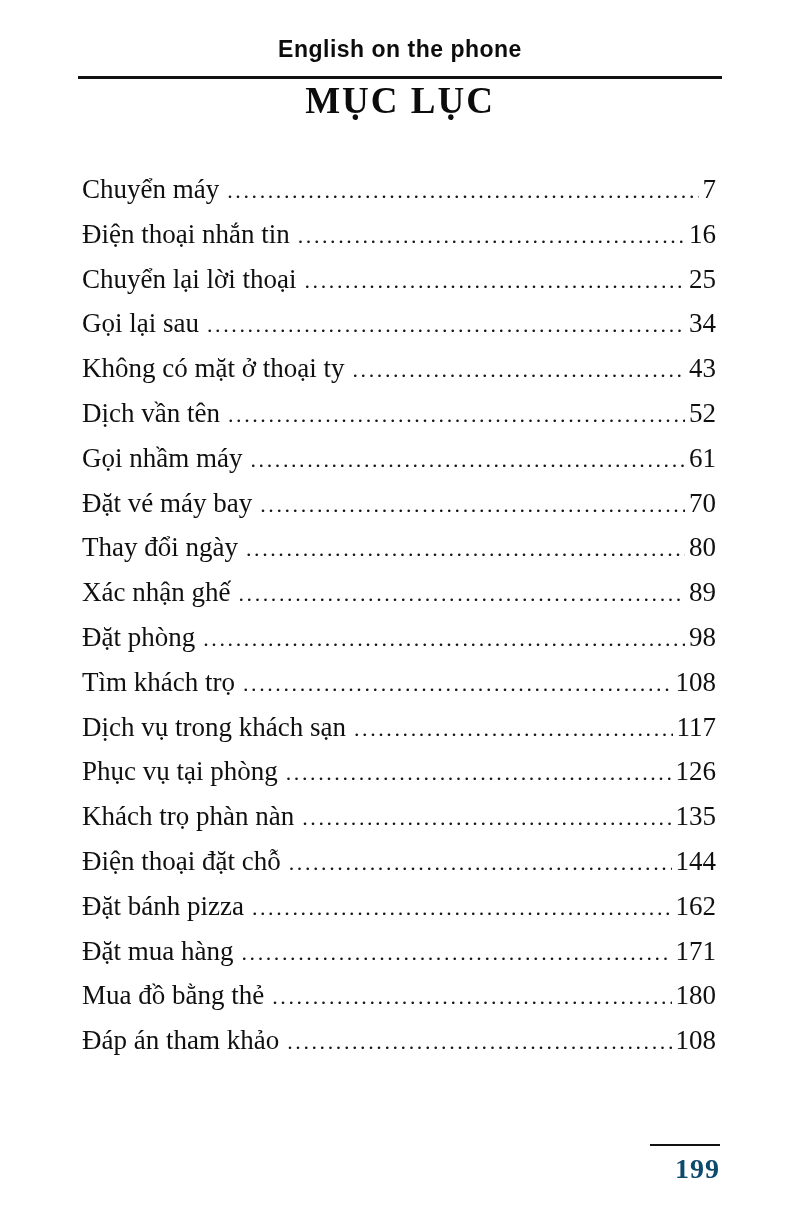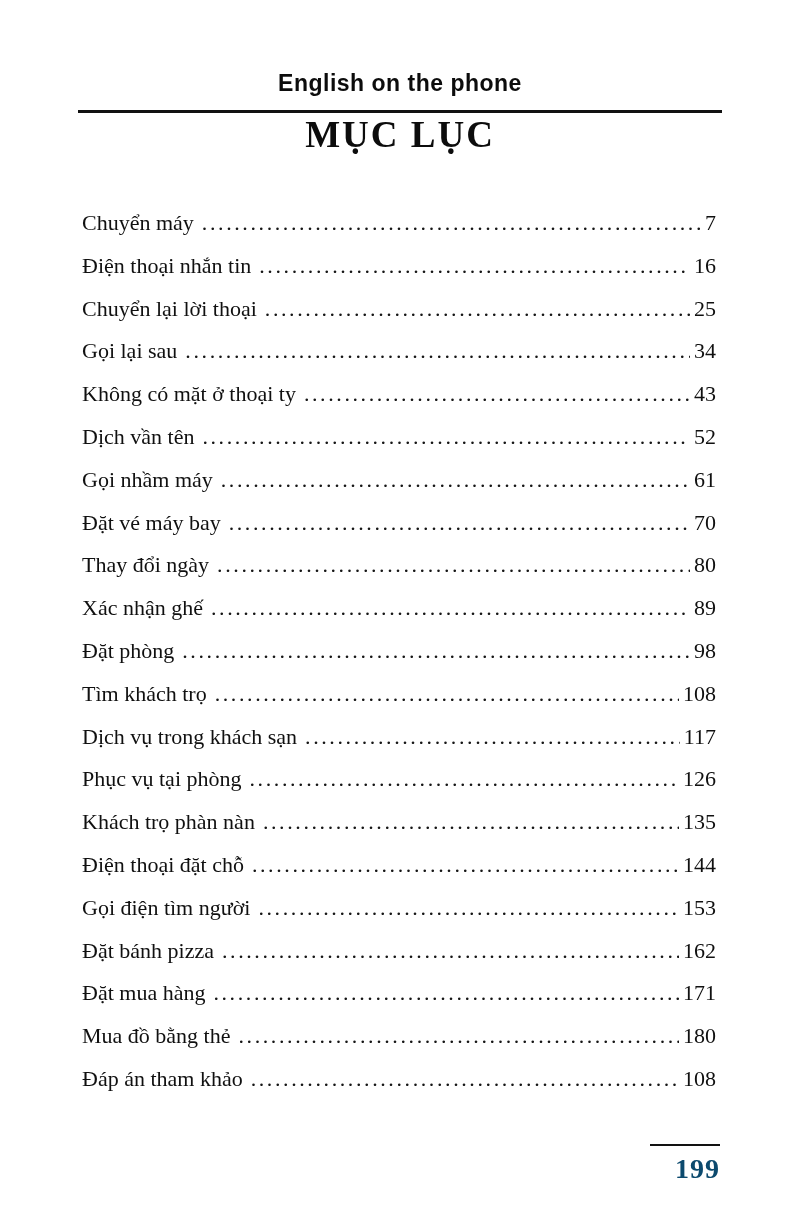--- a/index.html
+++ b/index.html
@@ -12,21 +12,21 @@
     width: 800px;
     height: 1223px;
     margin: 0 auto;
     background: #ffffff;
     color: #101010;
     font-family: "Liberation Serif", "DejaVu Serif", serif;
     box-sizing: border-box;
     overflow: hidden;
   }
   .running-head {
-    padding-top: 70px;
+    padding-top: 36px;
     text-align: center;
     font-family: "Liberation Sans", "DejaVu Sans", sans-serif;
     font-weight: bold;
     font-size: 23px;
     letter-spacing: 0.5px;
     color: #0c0c0c;
   }
   .head-rule {
     width: 644px;
     height: 0;
@@ -41,21 +41,21 @@
     letter-spacing: 2px;
     color: #0c0c0c;
   }
   .toc {
     margin: 46px 84px 0 82px;
   }
   .toc-row {
     display: flex;
     align-items: baseline;
     line-height: 42.8px;
-    font-size: 22px;
+    font-size: 27px;
     white-space: nowrap;
   }
   .toc-title {
     flex: 0 0 auto;
   }
   .leader {
     flex: 1 1 auto;
     overflow: hidden;
     margin: 0 4px 0 8px;
     min-width: 20px;
@@ -191,25 +191,20 @@
       <span class="leader"></span>
       <span class="toc-page">135</span>
     </div>
 
     <div class="toc-row">
       <span class="toc-title">Điện thoại đặt chỗ</span>
       <span class="leader"></span>
       <span class="toc-page">144</span>
     </div>
 
-    <div class="toc-row">
-      <span class="toc-title">Gọi điện tìm người</span>
-      <span class="leader"></span>
-      <span class="toc-page">153</span>
-    </div>
 
     <div class="toc-row">
       <span class="toc-title">Đặt bánh pizza</span>
       <span class="leader"></span>
       <span class="toc-page">162</span>
     </div>
 
     <div class="toc-row">
       <span class="toc-title">Đặt mua hàng</span>
       <span class="leader"></span>

